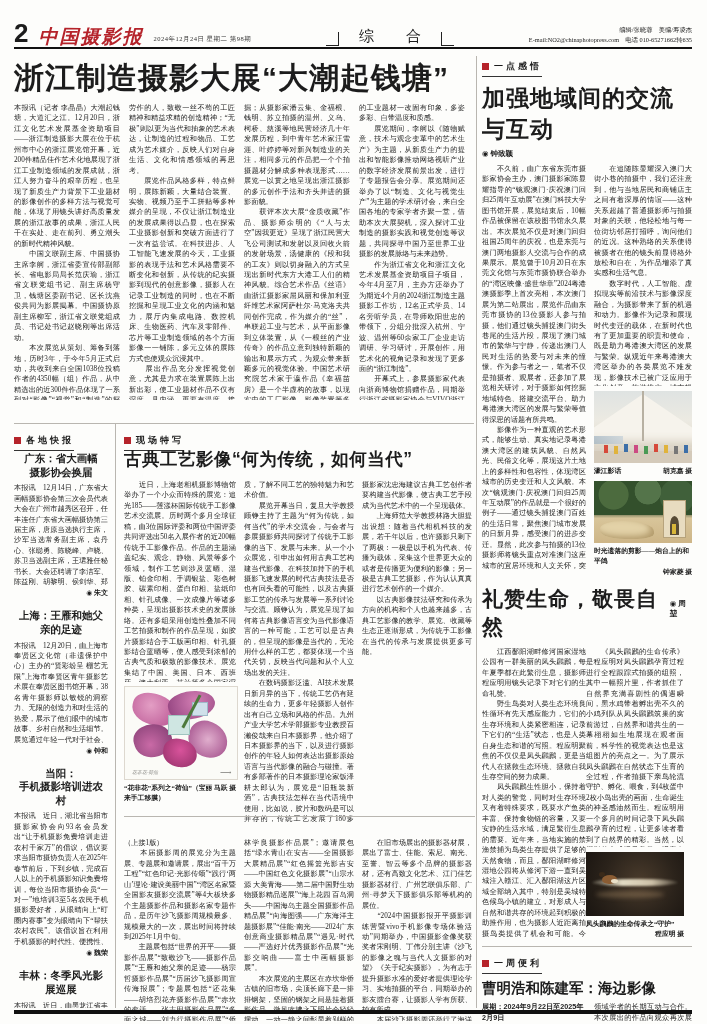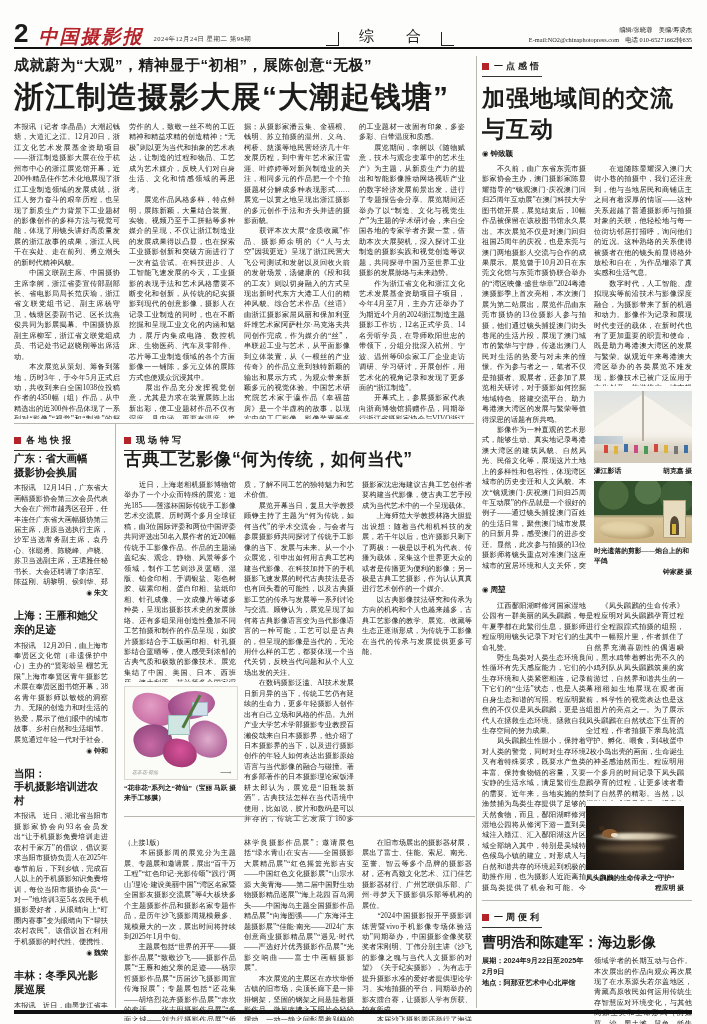--- a/index.html
+++ b/index.html
@@ -22,21 +22,21 @@
   .cols{display:flex;gap:9px;margin-top:9px;}
   .coltext{font-size:7.2px;line-height:1.45;text-align:justify;white-space:pre-line;overflow:hidden;}
   .lead{font-weight:normal;font-family:"Liberation Sans","DejaVu Sans",sans-serif;}
   .vrule{width:1px;background:#b9b6b0;}
   .hrule{height:1px;background:#b9b6b0;}
   .thickbar{background:#111;}
   .label{font-family:"Liberation Sans","DejaVu Sans",sans-serif;font-weight:bold;font-size:9px;letter-spacing:3px;
          border-bottom:1.5px solid #333;padding-bottom:3px;display:inline-flex;align-items:center;gap:5px;}
   .label .sq{width:7px;height:7px;background:#b5232a;display:inline-block;}
   .brief{margin-bottom:11px;}
-  .brief h3{font-family:"Liberation Sans","DejaVu Sans",sans-serif;font-size:10.5px;line-height:1.3;margin:0 0 4px 0;white-space:pre-line;}
+  .brief h3{font-family:"Liberation Sans","DejaVu Sans",sans-serif;font-size:10.5px;line-height:1.3;margin:0 0 4px 0;white-space:pre-line;text-align:center;}
   .byline{text-align:right;font-size:7px;font-weight:bold;margin-top:1px;}
   .headline-md{font-family:"Liberation Sans","DejaVu Sans",sans-serif;font-weight:bold;font-size:17.5px;letter-spacing:.5px;margin:0;}
   .headline-insight{font-family:"Liberation Sans","DejaVu Sans",sans-serif;font-weight:bold;font-size:23px;letter-spacing:1px;margin:6px 0 4px 0;}
   .headline-life{font-family:"Liberation Sans","DejaVu Sans",sans-serif;font-weight:bold;font-size:21px;letter-spacing:1px;margin:0;}
   .author{font-size:7.5px;font-weight:bold;margin:3px 0 5px 0;}
   .caption{font-size:6.8px;font-weight:bold;line-height:1.5;margin-top:3px;}
   .caption .credit{float:right;font-weight:bold;}
   .photo{position:relative;overflow:hidden;background:#ccc;}
   
   .ph-canopy{background:linear-gradient(180deg,#dfe3e2 0%,#eceae2 40%,#e4ddd0 72%,#c8c0b2 100%);}
@@ -96,21 +96,20 @@
       <div class="corner-r"></div>
     </div>
     <div class="hdr-right">
       <div>编辑/张晓蓉　美编/寿凌杰</div>
       <div>E-mail:NO2@chinaphotopress.com　电话 010-65271662转635</div>
     </div>
   </div>
   <div class="abs hdr-rule" style="left:14px;top:47px;width:678px;"></div>
 
   <div class="abs" style="left:14px;top:56px;width:460px;">
-    <div class="kicker">成就蔚为“大观”，精神显于“初相”，展陈创意“无极”</div>
     <div class="headline-xl">浙江制造摄影大展“大潮起钱塘”</div>
     <div class="cols">
       <div class="coltext" style="width:106px;height:297px;"><span class="lead">本报讯（记者 李晶晶）</span><span>大潮起钱塘，大道汇之江。12月20日，浙江文化艺术发展基金资助项目——浙江制造摄影大展在位于杭州市中心的浙江展览馆开幕，近200件精品佳作艺术化地展现了浙江工业制造领域的发展成就，浙江人努力奋斗的艰辛历程，也呈现了新质生产力背景下工业题材的影像创作的多样方法与视觉可能，体现了用镜头讲好高质量发展的浙江故事的成果，浙江人民干在实处、走在前列、勇立潮头的新时代精神风貌。
 　　中国文联副主席、中国摄协主席李舸，浙江省委宣传部副部长、省电影局局长范庆瑜，浙江省文联党组书记、副主席杨守卫，钱塘区委副书记、区长沈燕俊共同为影展揭幕。中国摄协原副主席柳军，浙江省文联党组成员、书记处书记赵晓刚等出席活动。
 　　本次展览从策划、筹备到落地，历时3年，于今年5月正式启动，共收到来自全国1038位投稿作者的4350幅（组）作品，从中精选出的近300件作品体现了一系列对“影像”“视觉”和“制造”的探索。展出作品由主题征稿、工作坊成果和艺术家特邀作品三部分共同组成，展览内容涵盖了从传统制造业到高新技术产业的广泛领域，通过生动的镜头语言诠释了浙江从“制造大省”向“制造强省”迈进的历史进程。
 　　展览分为3个单元：“大观”主要反映浙江制造业的发展成就，体现浙江制造业的强劲实力；“初相”侧重展示为浙江制造业付出聪明才智、辛苦</span></div>
       <div class="coltext" style="width:106px;height:297px;">劳作的人，致敬一丝不苟的工匠精神和精益求精的创造精神；“无极”则以更为当代和抽象的艺术表达，让制造的过程和物品、工艺成为艺术媒介，反映人们对自身生活、文化和情感领域的再思考。
 　　展览作品风格多样，特点鲜明，展陈新颖，大量结合装置、实物、视频乃至手工拼贴等多种媒介的呈现，不仅让浙江制造业的发展成果得以凸显，也在探索工业摄影创新和突破方面进行了一次有益尝试。在科技进步、人工智能飞速发展的今天，工业摄影的表现手法和艺术风格需要不断变化和创新，从传统的纪实摄影到现代的创意影像，摄影人在记录工业制造的同时，也在不断挖掘和呈现工业文化的内涵和魅力，展厅内集成电路、数控机床、生物医药、汽车及零部件、芯片等工业制造领域的各个方面影像一一铺陈，多元立体的展陈方式也使观众沉浸其中。
 　　展出作品充分发挥视觉创意，尤其是力求在装置展陈上出新出彩，使工业题材作品不仅有深度、具内涵，更要有温度、接地气。从全国知名企业娃哈哈、吉利汽车、秦山核电站的历史老照片到新时代新发展新面貌；从《浙商》人物杂志封面和《都市快报》新质生产力报道等文献档案，到企业家、劳模、工匠、产业工人等人物环境肖像风采；从大到世界巨轮小到吹弹纤维的产品生产、到创新创业、企业发展的故事呈现；从传统制造、智能制造到浙商精神、“四千”精神、劳模精神、工匠精神等的挖</div>
       <div class="coltext" style="width:106px;height:297px;">掘；从摄影家潘云集、金福根、钱明、苏立拍摄的温州、义乌、柯桥、慈溪等地民营经济几十年发展历程，到中青年艺术家汪雪涯、叶婷婷等对新兴制造业的关注，相同多元的作品把一个个拍摄题材分解成多种表现形式……展览一以贯之地呈现出浙江摄影的多元创作手法和齐头并进的摄影面貌。
@@ -243,20 +242,21 @@
           <div class="caption">
             <div>时光遗落的剪影——炮台上的和平鸽</div>
             <div style="text-align:right;">钟家菱 摄</div>
           </div>
         </div>
       </div>
     </div>
 
     <div style="margin-top:8px;">
       <div style="display:flex;align-items:baseline;justify-content:space-between;">
+        <div class="headline-life">礼赞生命，敬畏自然</div>
         <div class="author" style="margin:0;">◉ 周堃</div>
       </div>
       <div style="display:flex;gap:0;margin-top:6px;">
         <div class="coltext" style="width:104px;height:290px;">　　江西鄱阳湖畔修河国家湿地公园有一群美丽的凤头鸊鷉，每年夏季都在此繁衍生息，摄影师程应明用镜头记录下对它们的生命礼赞。
 　　野生鸟类对人类生态环境良性循环有先天感应能力，它们的生存环境和人类紧密相连，记录下它们的“生活”状态，也是人类自身生态和谐的写照。程应明聚焦的不仅仅是凤头鸊鷉，更是当代人在拯救生态环境、拯救自我生存空间的努力成果。
 　　凤头鸊鷉生性胆小，保持着对人类的警觉，同时对生存环境又有着特殊要求，既要水产鱼类丰富、保持食物链的容量，又要安静的生活水域，满足繁衍生息的需要。近年来，当地实施的禁渔禁捕为鸟类生存提供了足够的天然食物，而且，鄱阳湖畔修河湿地公园将从修河下游一直到吴城注入赣江、汇入鄱阳湖这片区域全部纳入其中，特别是吴城特色候鸟小镇的建立，对形成人与自然和谐共存的环境起到积极的助推作用，也为摄影人近距离拍摄鸟类提供了机会和可能。今年，凤头鸊鷉选择在离岸十多米的水面树桩上筑巢，就已说明凤头鸊鷉与人类亲近了，不那么生疏了，生态环境的变化也改变了凤头鸊鷉对人类的认知，给了像程应明这样的摄影人更多用镜头捕捉凤头鸊鷉“生活”瞬间的机会。</div>
         <div style="width:98px;">
           <div class="coltext" style="height:200px;">　　《凤头鸊鷉的生命传承》是程应明对凤头鸊鷉孕育过程进行全程跟踪式拍摄的组照，其中一幅照片里，作者抓住了自然界充满喜剧性的偶遇瞬间，黑水鸡带着孵出壳不久的小鸡列队从凤头鸊鷉筑巢的窝前游过，自然界和谐共生的一幕栩栩如生地展现在观者面前，科学性的视觉表达也是这组图片的亮点之一。为了展示凤头鸊鷉在自然状态下生育的全过程，作者拍摄下亲鸟轮流守护、孵化、喂食，到4枚蛋中2枚小鸟出壳的画面，生命诞生的神圣感油然而生。程应明用一个多月的时间记录下凤头鸊鷉孕育的过程，让更多读者看到了自然界的精彩。当然，以摄影的方式记录鸟类，观察自然，摄影人还可以从作品的科学性、趣味性、艺术性等方面作出更多探索，只有礼赞生命、敬畏自然的作品，才能具有跨越时空的生命力，才能散发出影像艺术应有的时代价值。</div>
           <div class="photo ph-grebe" style="width:98px;height:64px;margin-top:5px;">
             <div class="splash"></div>

